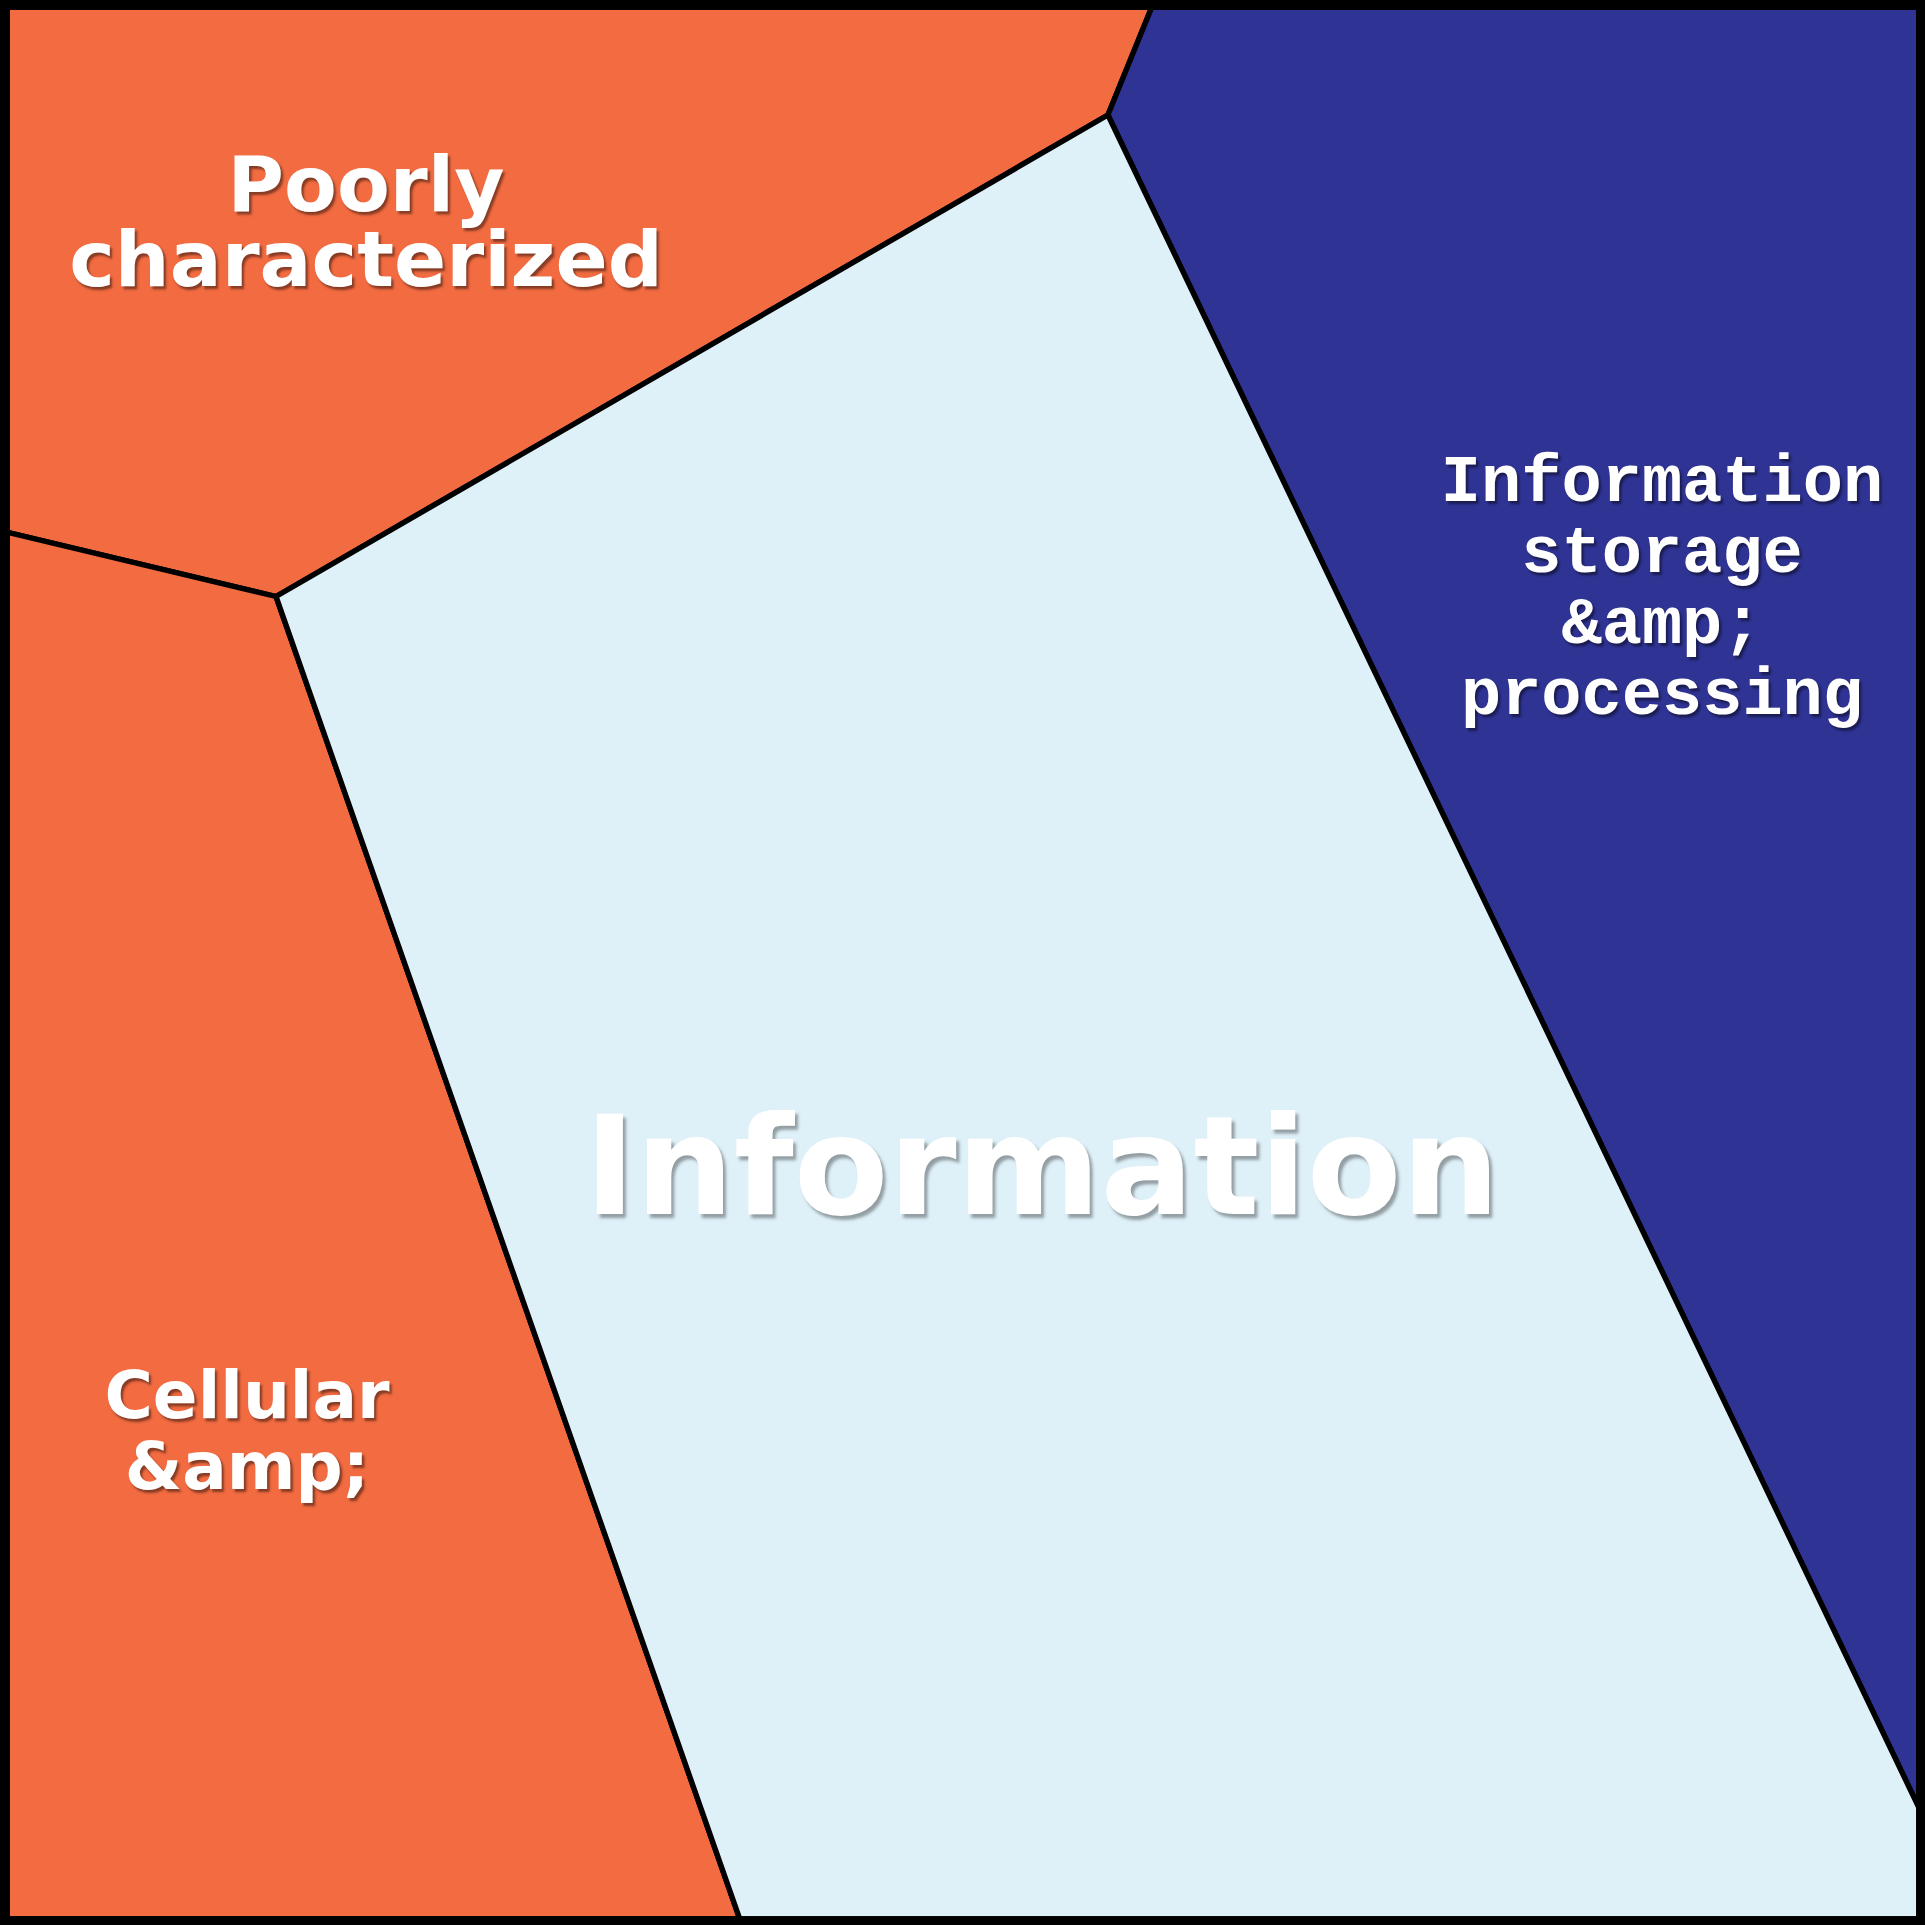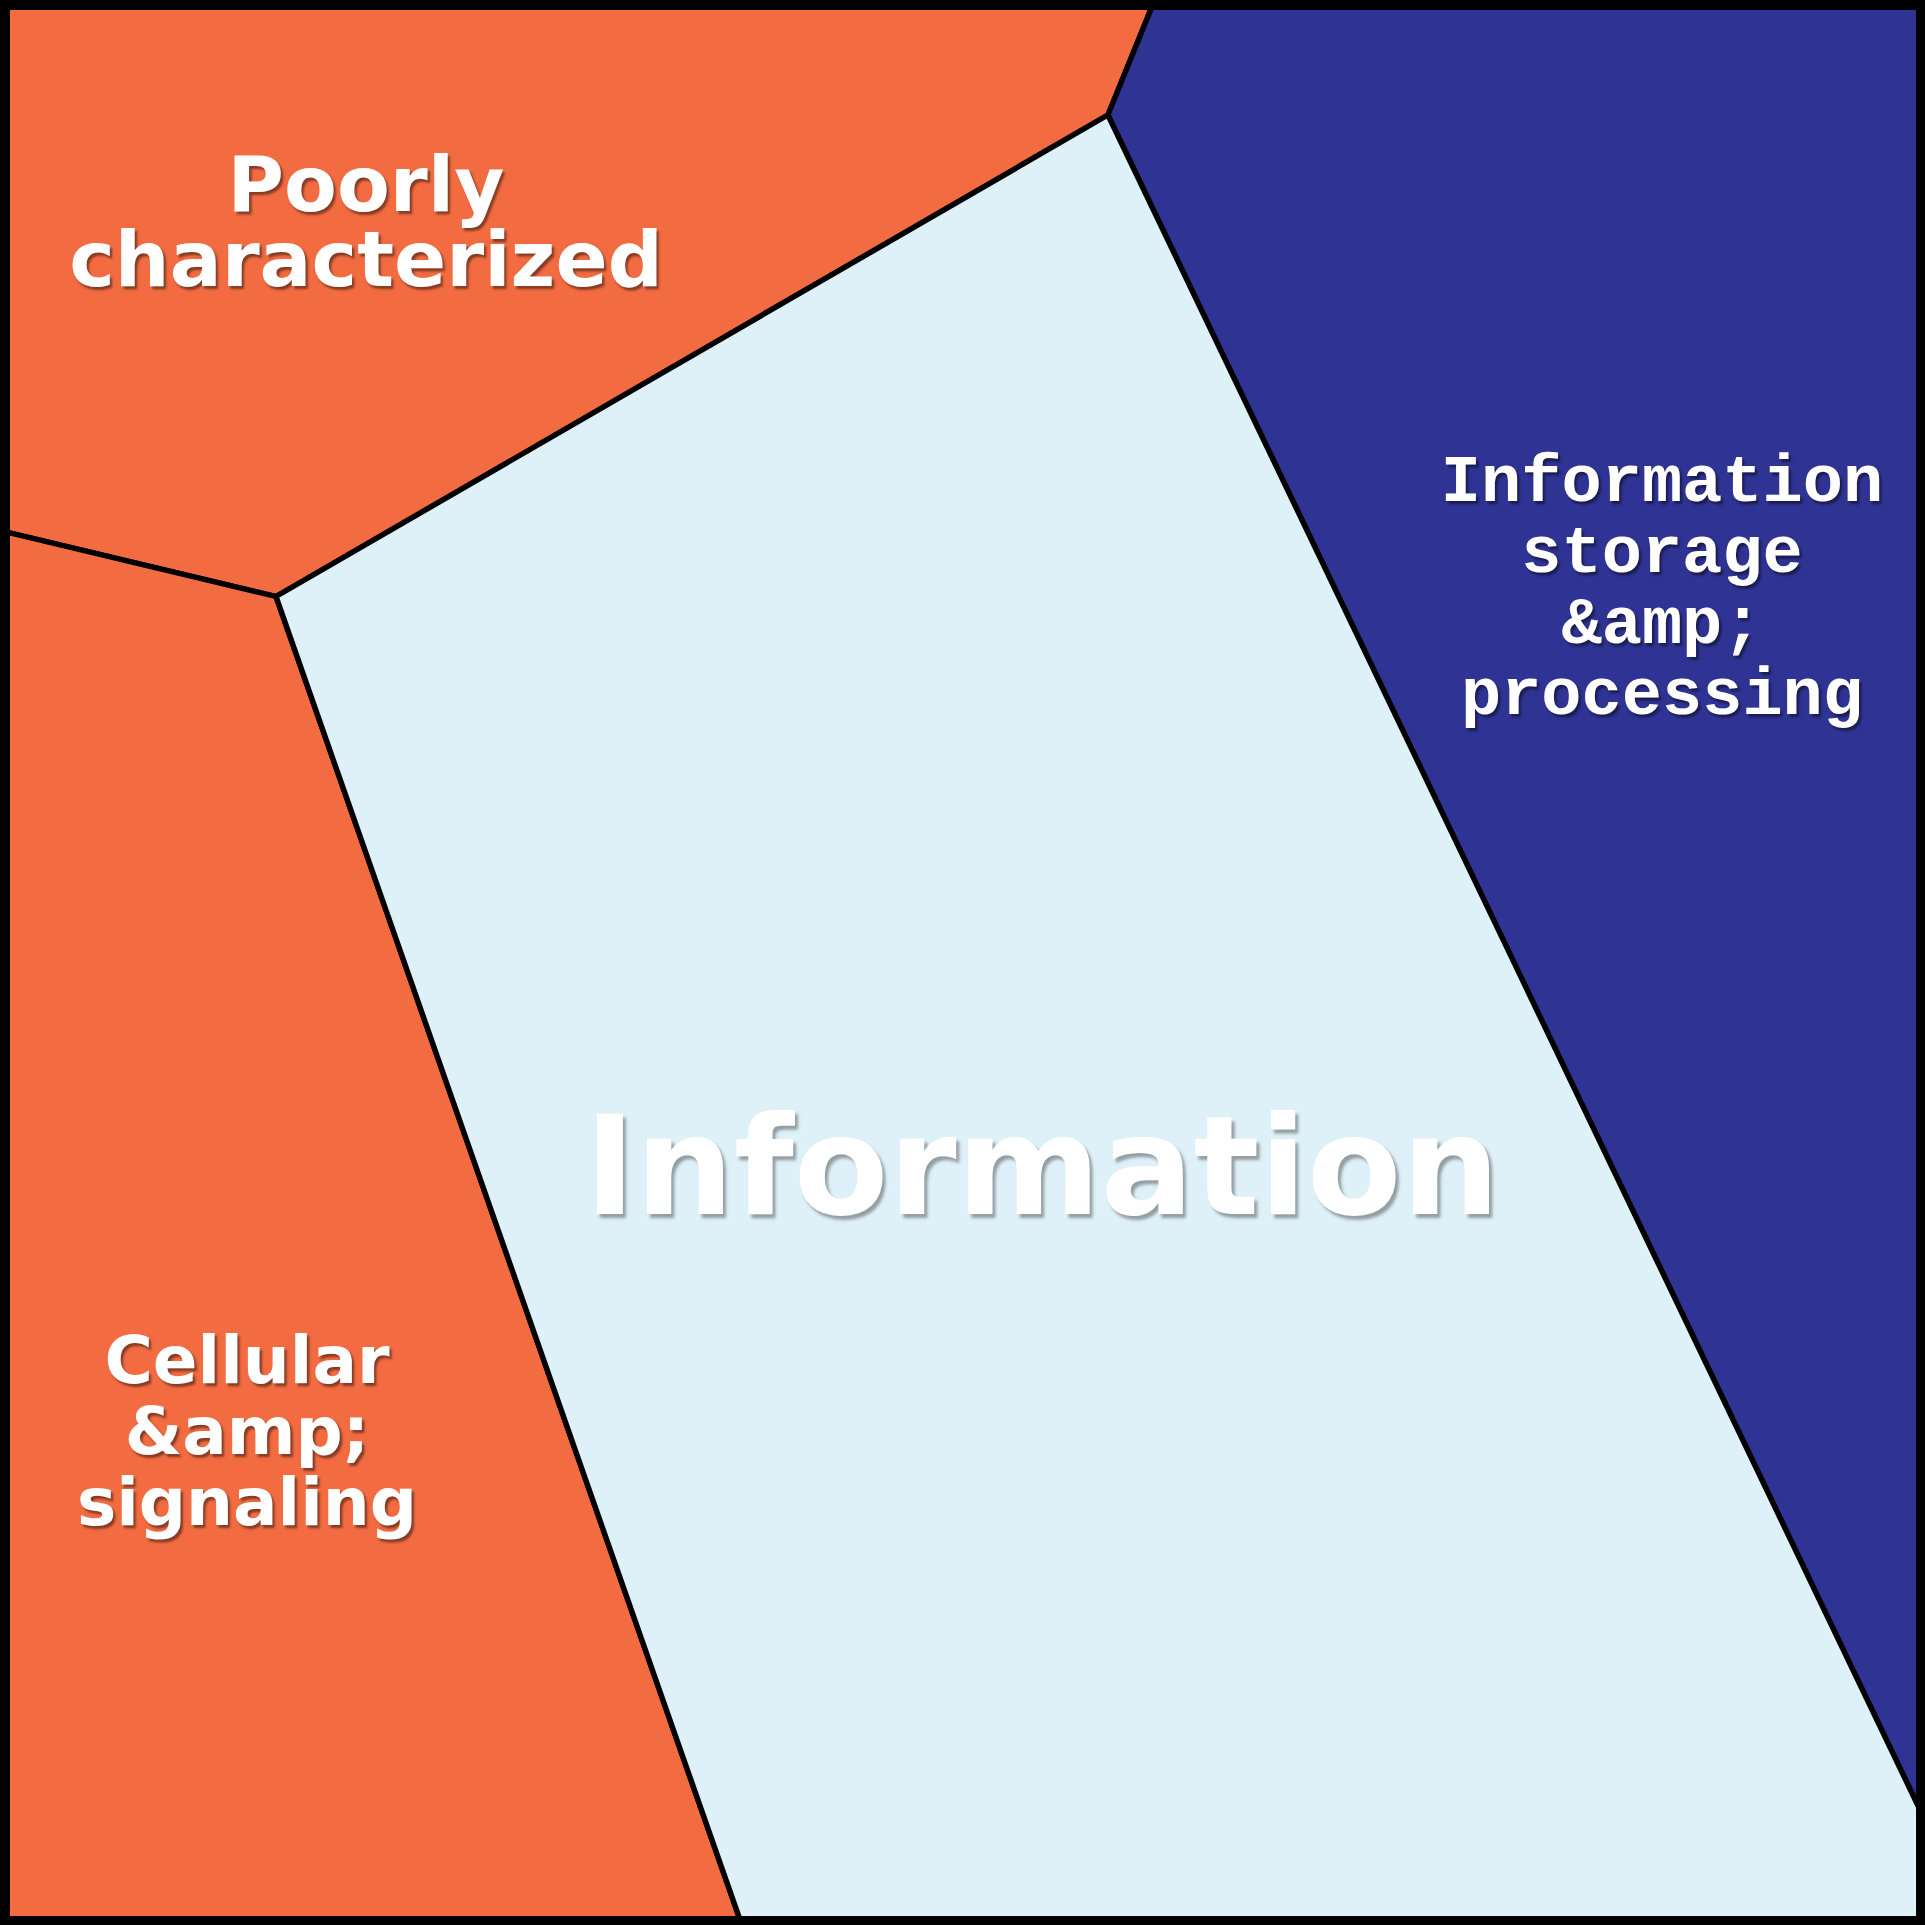--- a/index.html
+++ b/index.html
@@ -82,21 +82,20 @@
   </svg>
 
   <div class="label label-poorly">
     <div>Poorly</div>
     <div>characterized</div>
   </div>
 
   <div class="label label-cellular">
     <div>Cellular</div>
     <div>&amp;amp;</div>
-    <div>signaling</div>
   </div>
 
   <div class="label label-info">
     <div>Information</div>
     <div>storage</div>
     <div>&amp;amp;</div>
     <div>processing</div>
   </div>
 
   <div class="label label-metabolism">

